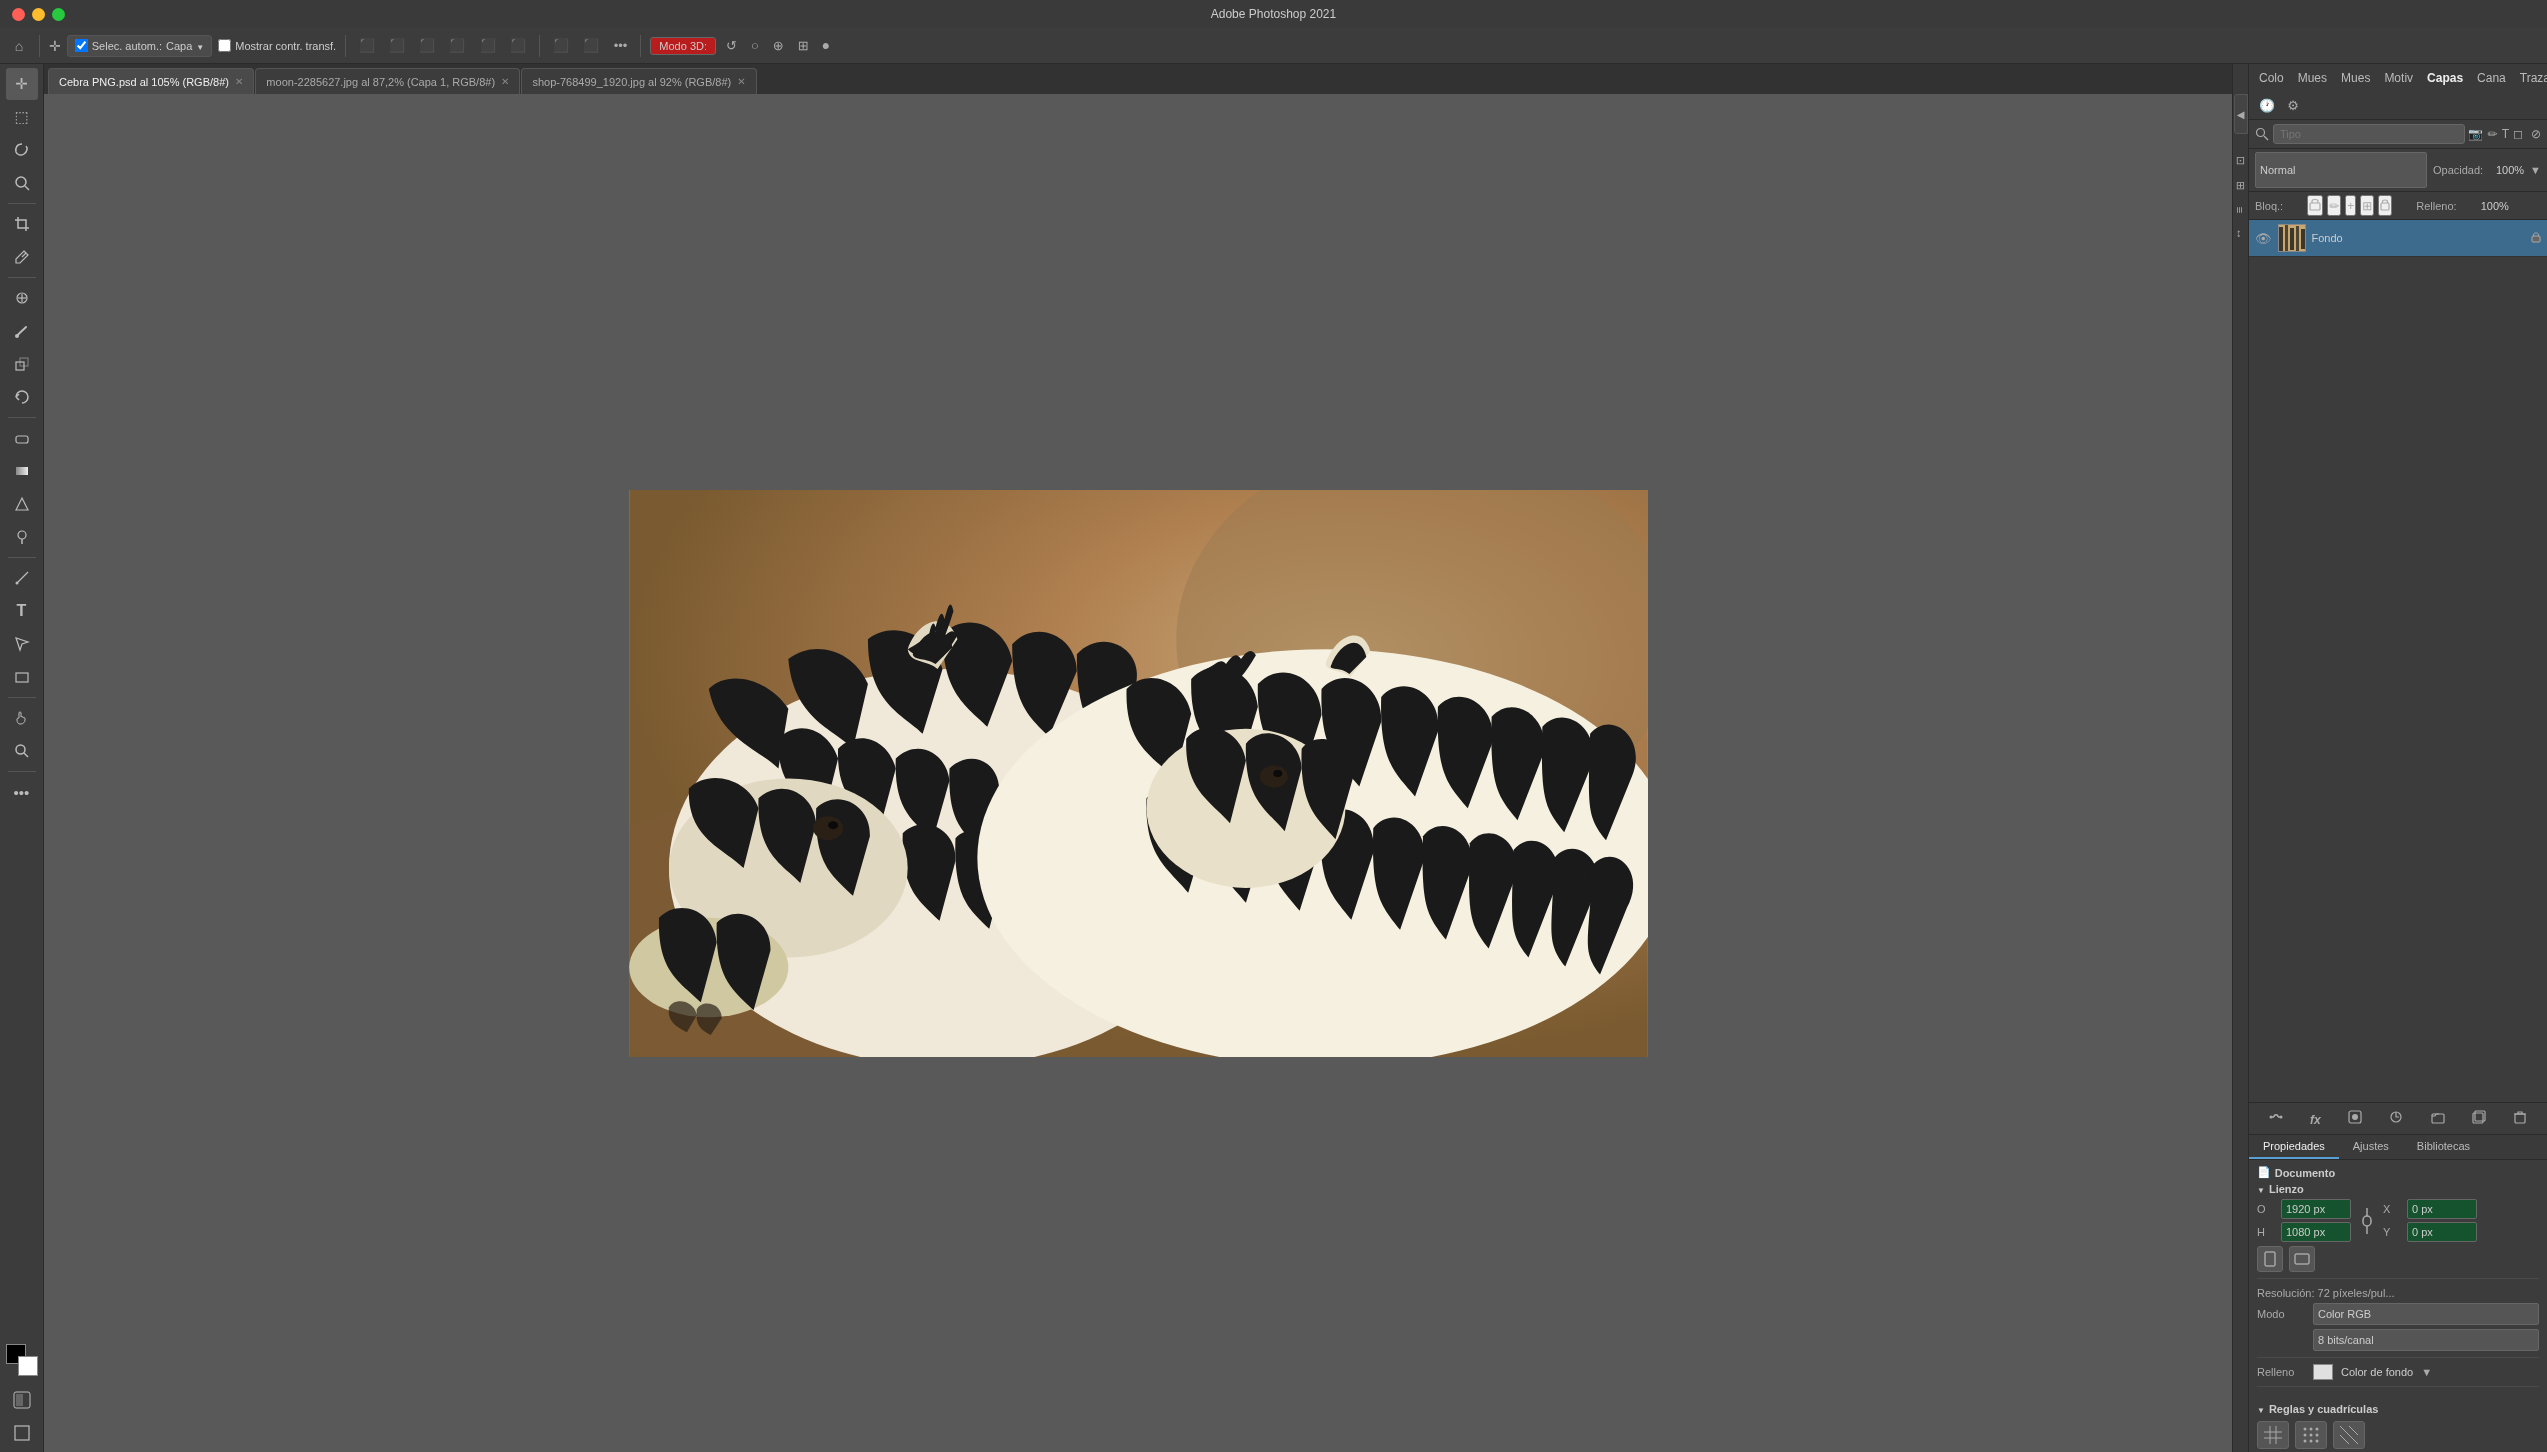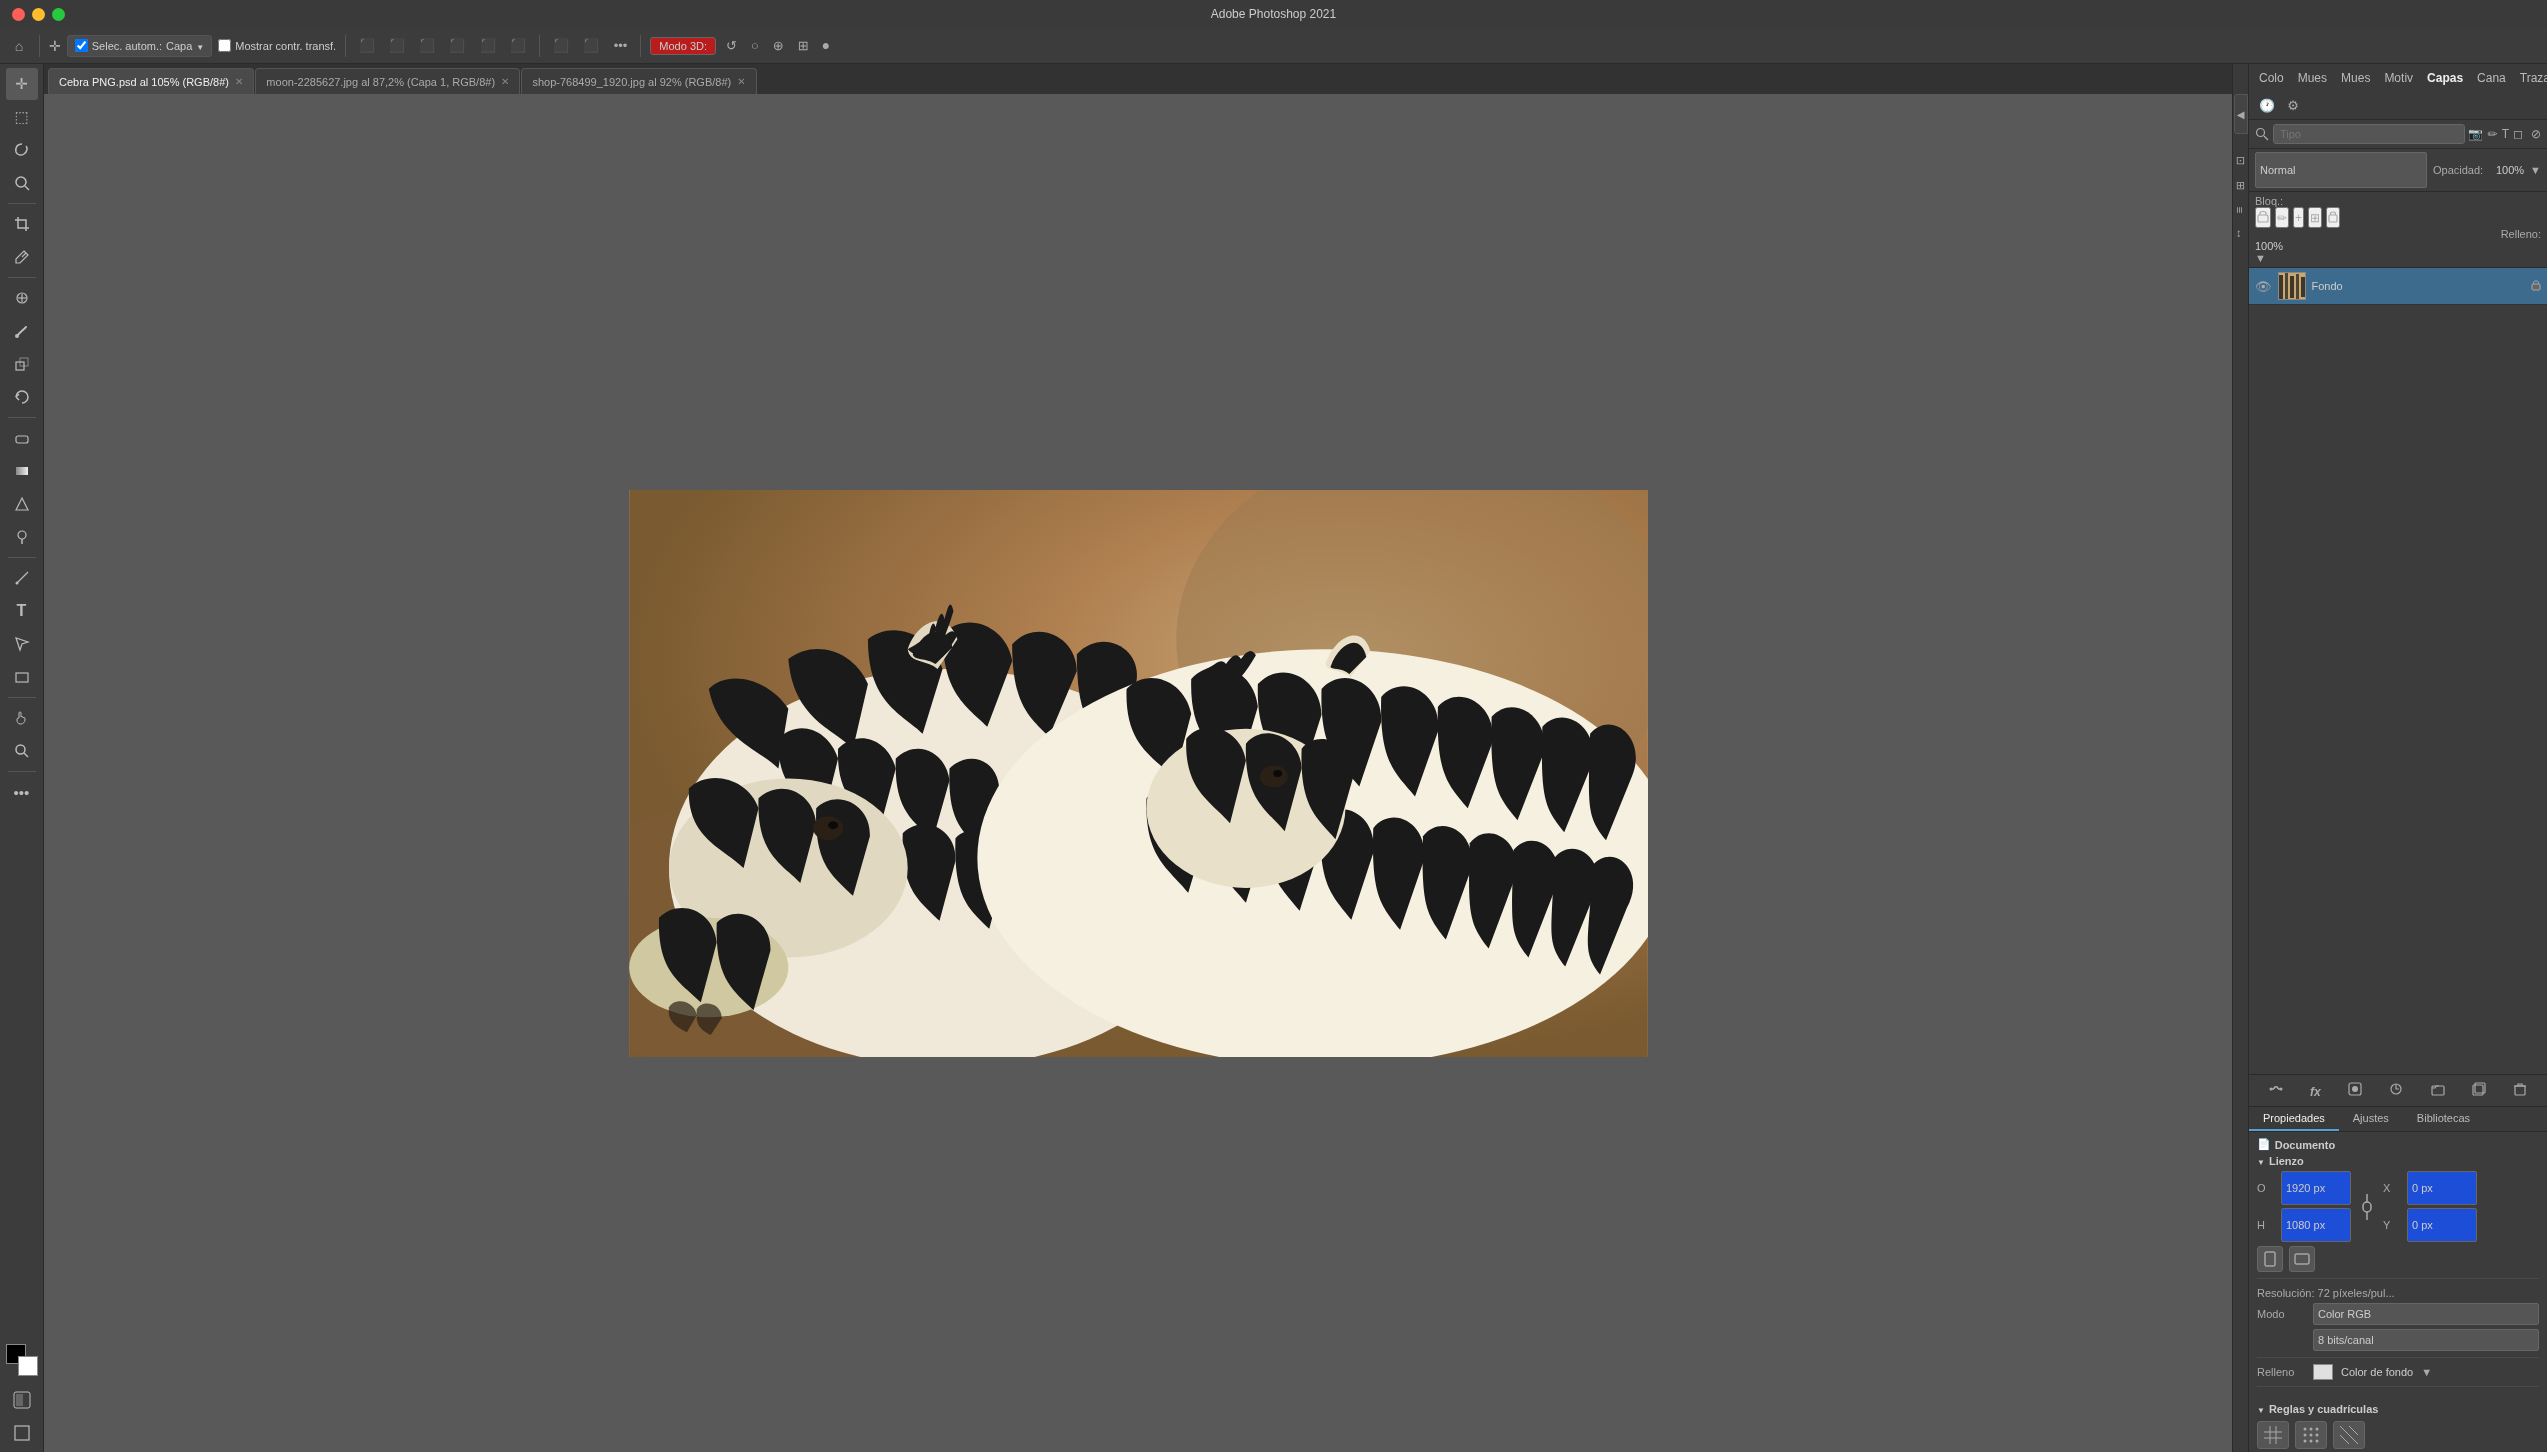--- a/index.html
+++ b/index.html
@@ -381,26 +381,25 @@
     .blend-value {
       color: #ccc;
       font-size: 11px;
       min-width: 35px;
       text-align: right;
     }
 
     
     .lock-row {
       display: flex;
-      align-items: flex-start;
+      align-items: center;
       padding: 3px 6px;
-      gap: 0;
+      gap: 24px;
       border-bottom: 1px solid #2a2a2a;
       flex-shrink: 0;
-      flex-direction: column;
     }
     .lock-label {
       color: #aaa;
       font-size: 11px;
     }
     .lock-icons {
       display: flex;
       gap: 4px;
     }
     .lock-icon-btn {
@@ -514,25 +513,25 @@
       align-items: center;
       gap: 6px;
       margin-bottom: 4px;
     }
     .prop-label {
       color: #aaa;
       font-size: 11px;
       width: 20px;
     }
     .prop-input {
-      background: #1d4ed8;
+      background: #14532d;
       border: 1px solid #666;
       color: #ccc;
       font-size: 11px;
-      height: 34px;
+      height: 20px;
       padding: 0 4px;
       border-radius: 2px;
       width: 70px;
     }
     .prop-section-divider {
       height: 1px;
       background: #4a4a4a;
       margin: 6px 0;
     }
     .resolution-text {

